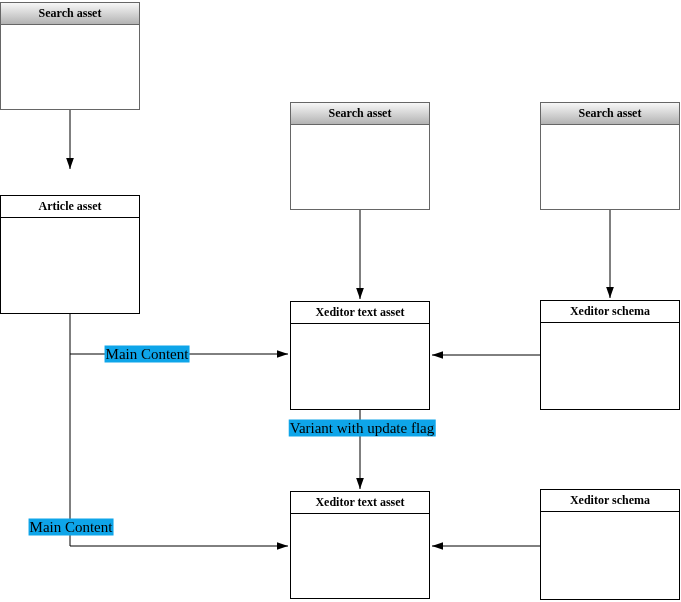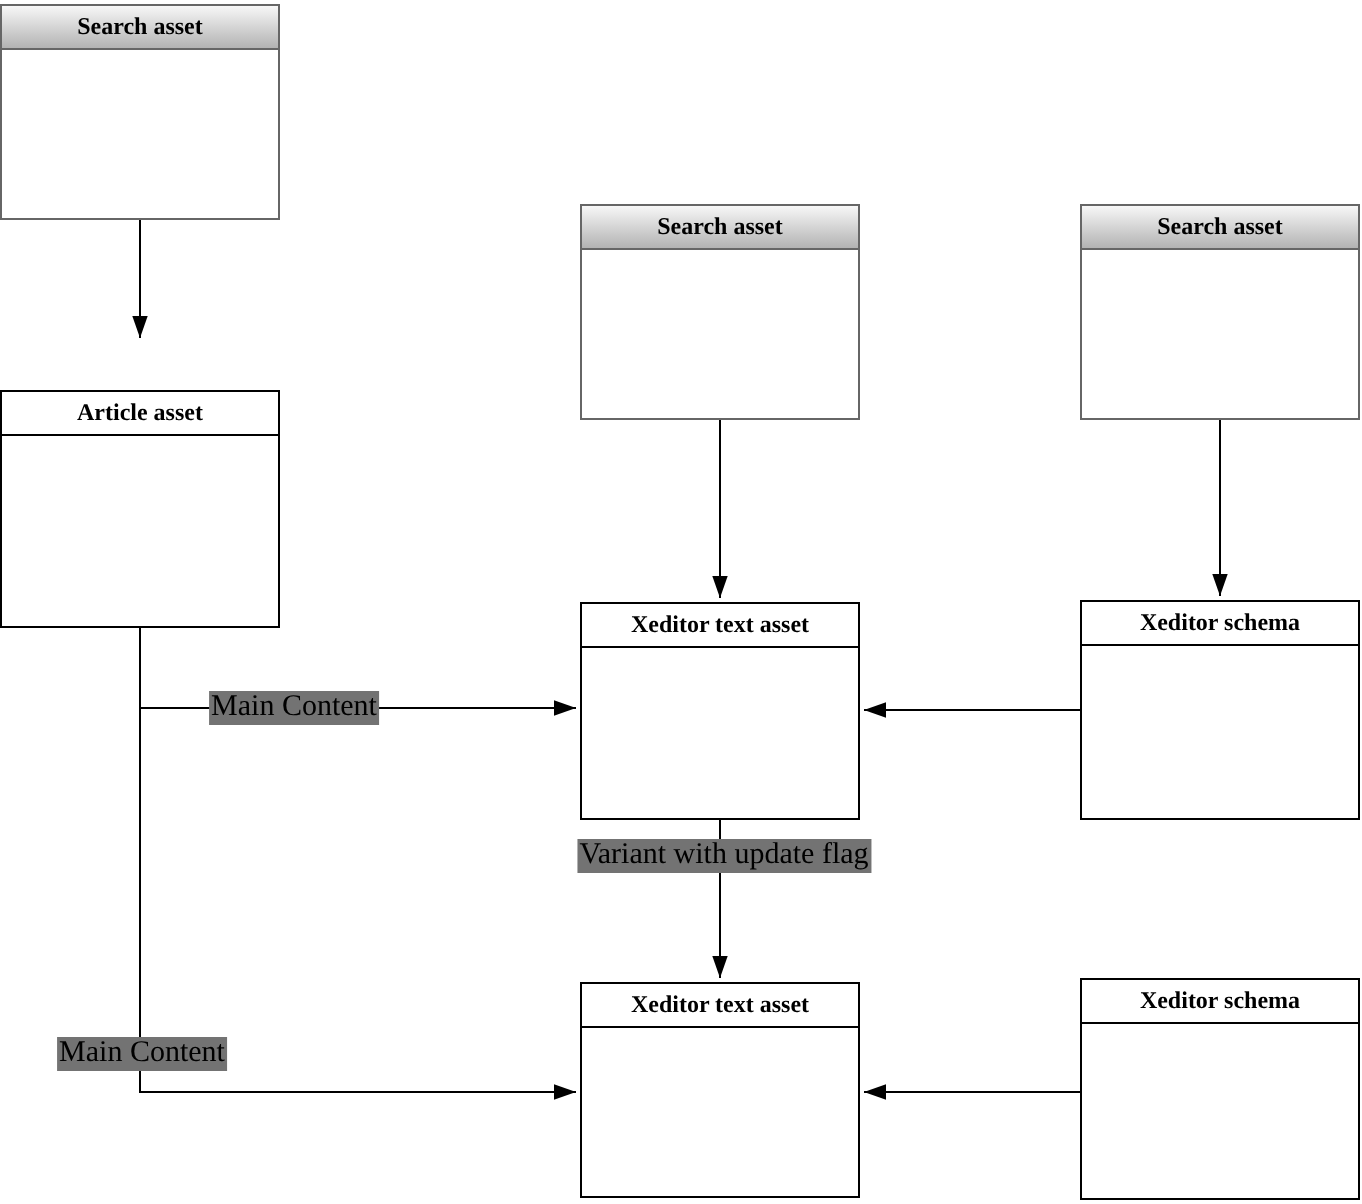--- a/index.html
+++ b/index.html
@@ -35,21 +35,21 @@
     color: #000000;
     white-space: nowrap;
     overflow: hidden;
   }
   .node.plain  .node-header { background: #ffffff; border-bottom: 1px solid #000000; }
   .node.shadow .node-header { background: linear-gradient(#f7f7f7, #b3b3b3); border-bottom: 1px solid #666666; }
   .node-body { flex: 1; background: #ffffff; }
   .edge-label {
     position: absolute;
     transform: translate(-50%, -50%);
-    background: #737373;
+    background: #0ea5e9;
     color: #000000;
     font-size: 15px;
     line-height: 17px;
     white-space: nowrap;
     padding: 0 1px;
   }
 </style>
 </head>
 <body>
 

